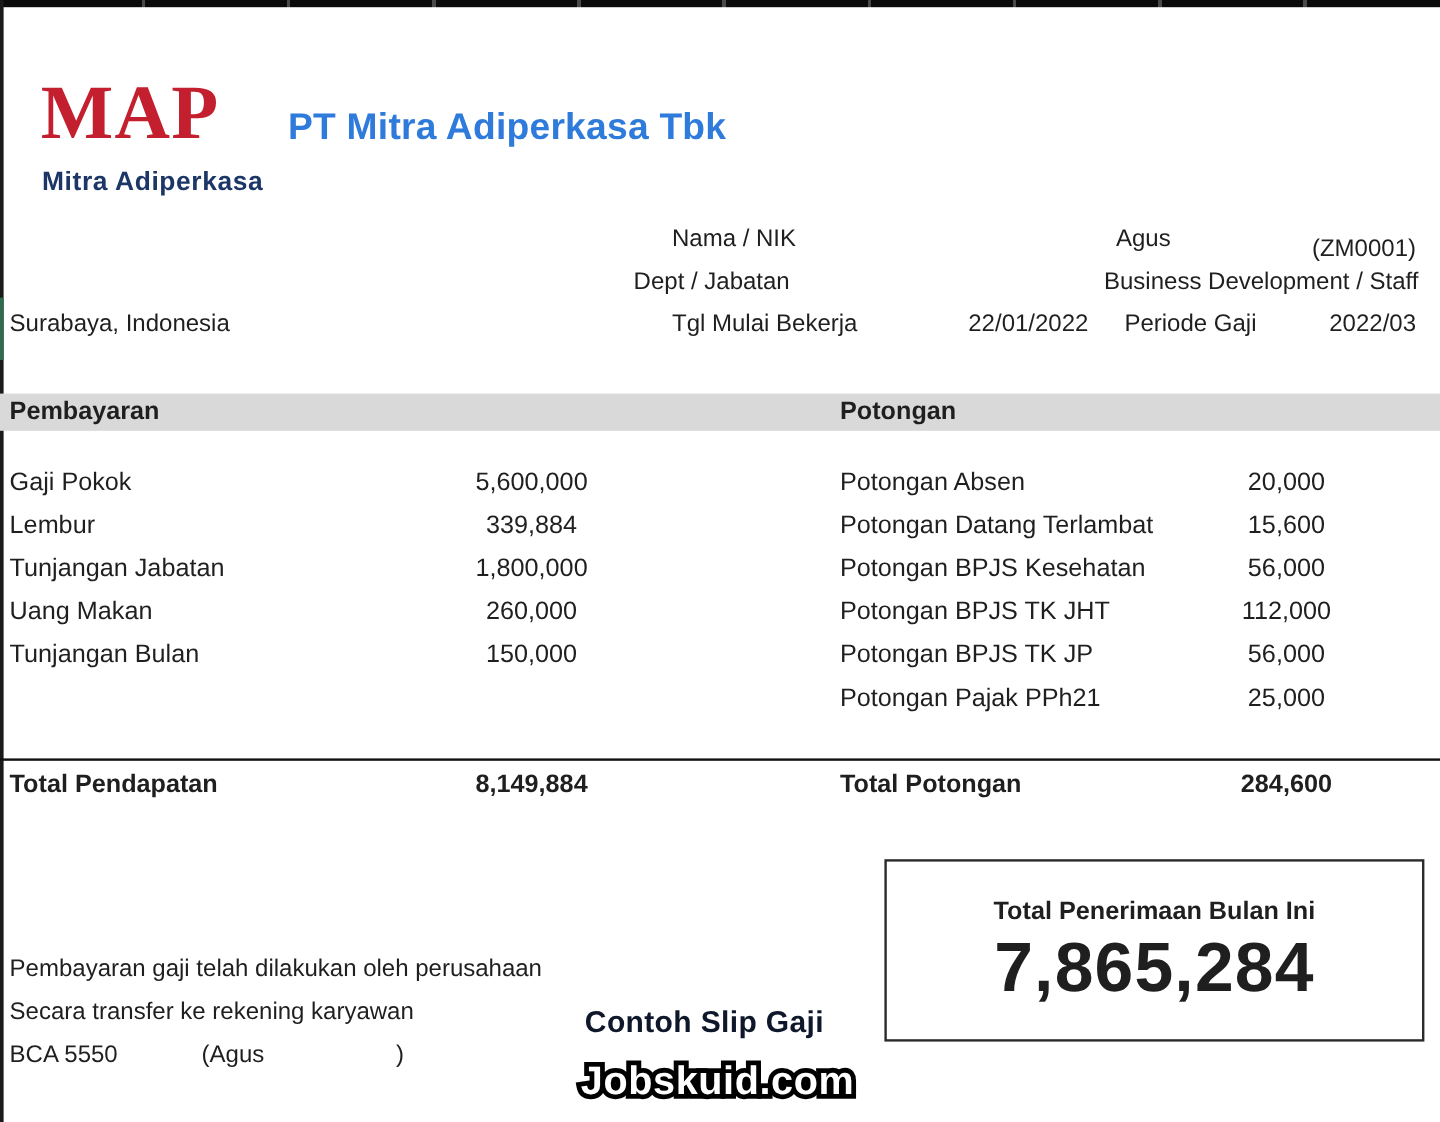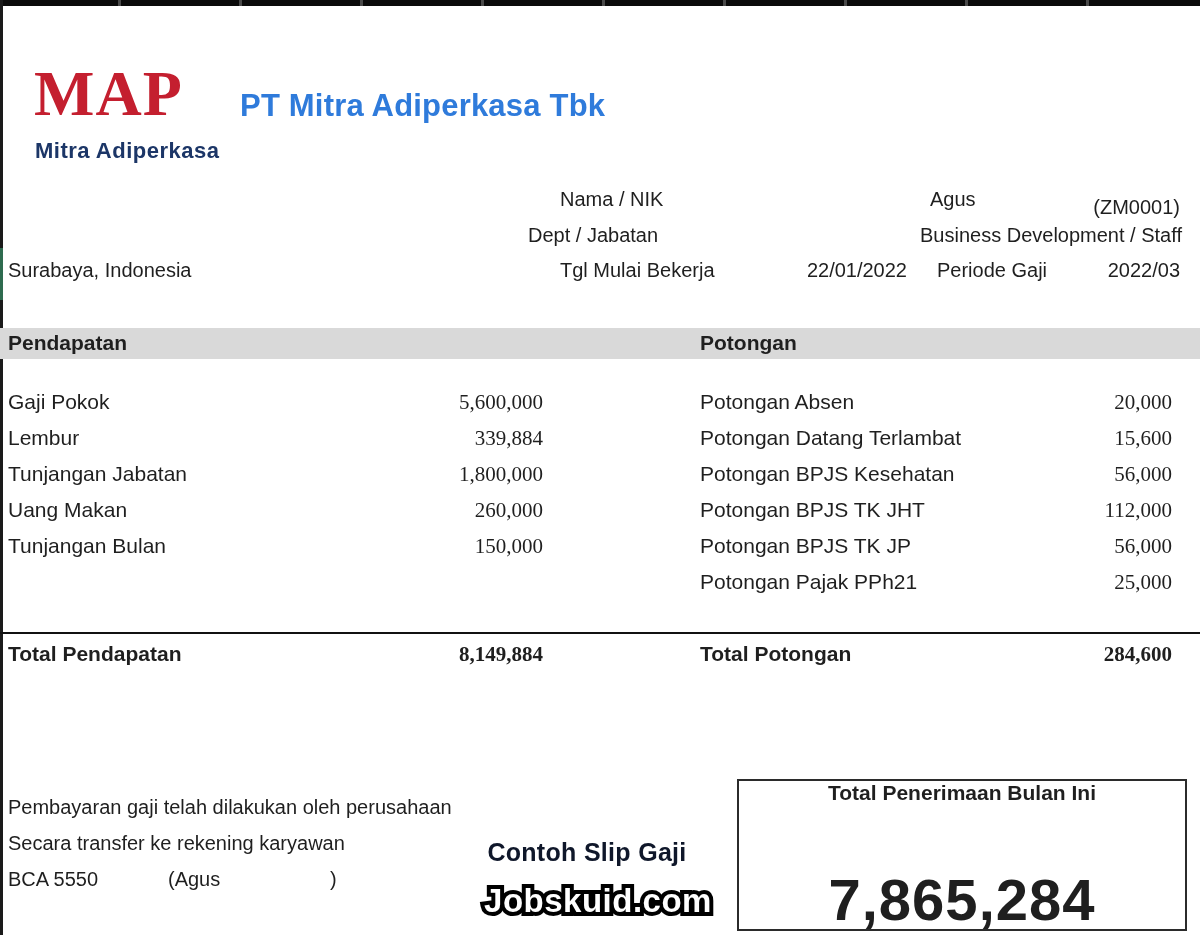--- a/index.html
+++ b/index.html
@@ -40,43 +40,43 @@
   
   .section-bar{
     left:0;top:328px;width:1200px;height:31px;
     background:#d9d9d9;
   }
   .section-title{
     top:331px;font-size:21px;font-weight:700;
   }
   
   .item{font-size:21px;white-space:nowrap;}
-  .amount{text-align:right;font-family:Liberation Serif, serif;}
+  .amount{text-align:center;}
   .totline{left:0;top:632px;width:1200px;height:0;border-top:2px solid #111;}
   .bold{font-weight:700;}
   
   .note{left:8px;font-size:20px;white-space:nowrap;}
   .sample-label{
     left:462px;top:838px;width:250px;text-align:center;
     font-size:25px;font-weight:800;color:#0f172a;letter-spacing:0.3px;
   }
   
   .wm{
     left:448px;top:882px;width:300px;height:42px;text-align:center;
     font-size:33px;font-weight:800;letter-spacing:0.5px;
   }
   .wm .layer{position:absolute;left:0;top:0;width:100%;text-align:center;}
   .wm .back{color:#000;-webkit-text-stroke:8px #000;
     text-shadow:0 0 1px #000,2px 2px 0 #000,-2px 2px 0 #000,2px -2px 0 #000,-2px -2px 0 #000;}
   .wm .front{color:#ffffff;}
   
   .netbox{
-    left:737px;top:779px;width:446px;height:148px;
+    left:737px;top:716px;width:446px;height:148px;
     border:2px solid #2b2b2b;background:#fff;
-    display:flex;flex-direction:column;align-items:center;justify-content:space-between;
+    display:flex;flex-direction:column;align-items:center;justify-content:center;
   }
   .netbox .nlabel{font-size:21px;font-weight:600;margin-bottom:6px;}
   .netbox .namount{font-size:58px;font-weight:800;letter-spacing:1px;line-height:1;}
 </style>
 </head>
 <body>
 
 <div id="slip">
 
   <div class="abs topbar"></div>
@@ -95,21 +95,21 @@
   <div class="abs info" style="left:528px;top:224px">Dept / Jabatan</div>
   <div class="abs info r" style="left:782px;top:224px;width:400px">Business Development / Staff</div>
 
   <div class="abs info" style="left:8px;top:259px">Surabaya, Indonesia</div>
   <div class="abs info" style="left:560px;top:259px">Tgl Mulai Bekerja</div>
   <div class="abs info r" style="left:757px;top:259px;width:150px">22/01/2022</div>
   <div class="abs info" style="left:937px;top:259px">Periode Gaji</div>
   <div class="abs info r" style="left:1080px;top:259px;width:100px">2022/03</div>
 
   <div class="abs section-bar"></div>
-  <div class="abs section-title" style="left:8px">Pendapatan</div>
+  <div class="abs section-title" style="left:8px">Pembayaran</div>
   <div class="abs section-title" style="left:700px">Potongan</div>
 
   <div class="abs item" style="left:8px;top:390px">Gaji Pokok</div>
   <div class="abs item amount" style="left:343px;top:390px;width:200px">5,600,000</div>
   <div class="abs item" style="left:8px;top:426px">Lembur</div>
   <div class="abs item amount" style="left:343px;top:426px;width:200px">339,884</div>
   <div class="abs item" style="left:8px;top:462px">Tunjangan Jabatan</div>
   <div class="abs item amount" style="left:343px;top:462px;width:200px">1,800,000</div>
   <div class="abs item" style="left:8px;top:498px">Uang Makan</div>
   <div class="abs item amount" style="left:343px;top:498px;width:200px">260,000</div>

